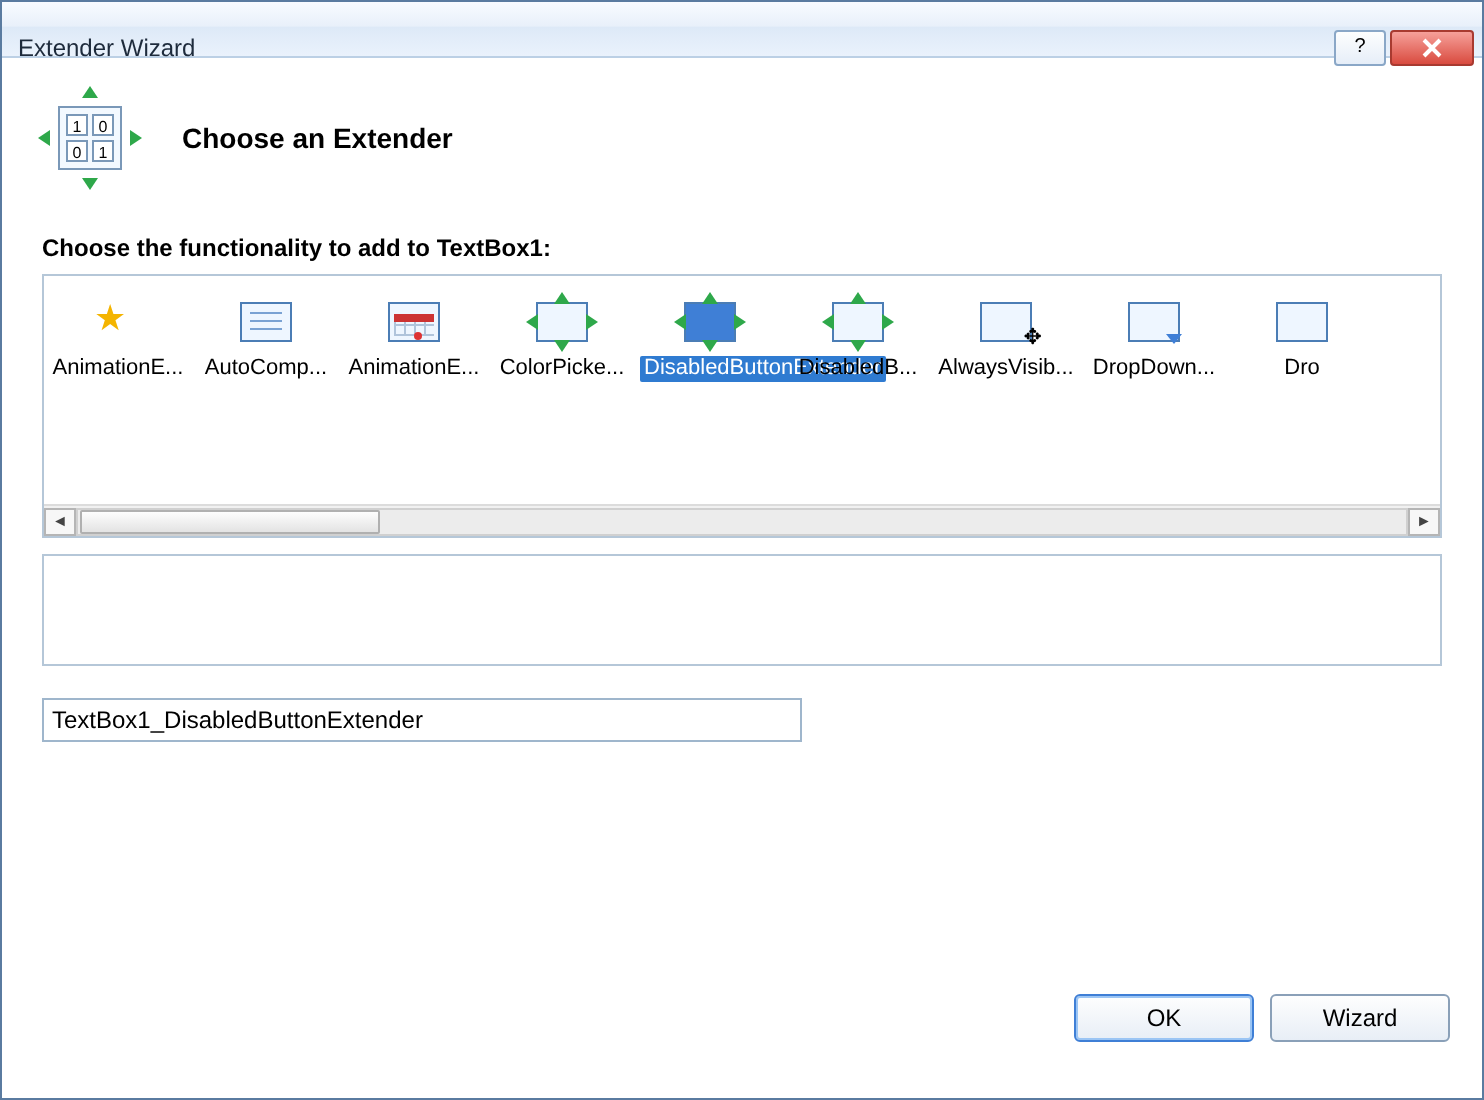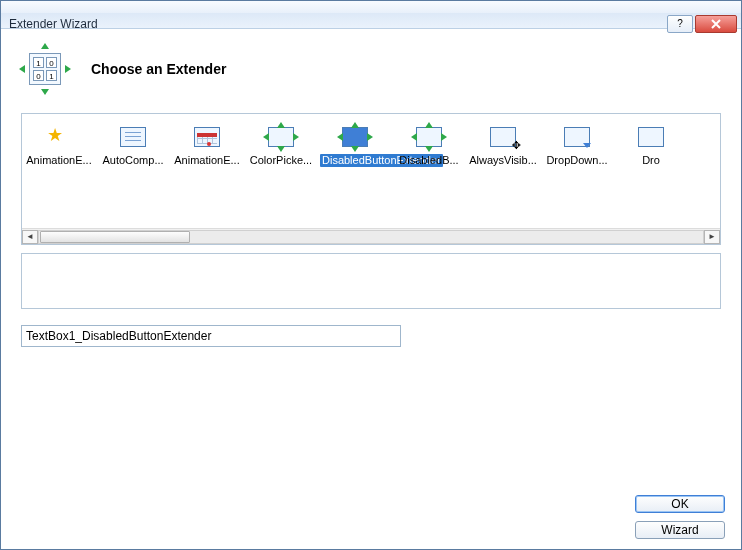--- a/index.html
+++ b/index.html
@@ -37,21 +37,21 @@
   .cal-grid { position:absolute; left:2px; right:2px; top:5px; bottom:2px; background:
     linear-gradient(#c33 0 4px, transparent 4px),
     repeating-linear-gradient(90deg,#b0c4db 0 1px, transparent 1px 5px),
     repeating-linear-gradient(#b0c4db 0 1px, transparent 1px 5px); }
   .dot-red { position:absolute; width:4px; height:4px; background:#d33; border-radius:50%; left:12px; top:14px;}
   .blue-fill { background:#3f7fd6; }
   .move-cursor { position:absolute; right:-2px; bottom:-2px; font-size:11px; }
   .dd-arrow { position:absolute; right:2px; bottom:2px; width:0;height:0;border-left:4px solid transparent;border-right:4px solid transparent;border-top:5px solid #3f7fd6; }
   .desc-box { border:1px solid #b5c7d8; height:56px; background:#fff; margin-bottom:16px; }
   .id-input { width:380px; height:22px; border:1px solid #9fb6cc; padding:2px 4px; font-family:inherit; font-size:12px; }
-  .footer { height:52px; border-top:0; display:flex; align-items:flex-end; justify-content:flex-end; padding:0 16px 10px 16px; gap:8px; margin-top:auto;flex-direction:column; }
+  .footer { height:52px; border-top:0; display:flex; align-items:flex-start; justify-content:flex-end; padding:0 16px 10px 16px; gap:8px; margin-top:auto; }
   .dlg-btn { width:90px; height:24px; border:1px solid #8aa0b8; background:linear-gradient(to bottom,#fefefe,#e8eef6); border-radius:3px; font-family:inherit; font-size:12px; cursor:default; }
   .dlg-btn.default { border-color:#3f7fd6; box-shadow:0 0 0 1px #9bc5f4 inset; }
   .spacer { height:8px; }
 </style>
 </head>
 <body>
 
 <div class="window">
 
   <div class="titlebar">
@@ -76,20 +76,21 @@
         <div class="arrow up" style="top:-2px;"></div>
         <div class="arrow down" style="bottom:-2px;"></div>
         <div class="arrow left" style="left:-2px;"></div>
         <div class="arrow right" style="right:-2px;"></div>
       </div>
     </div>
     <div class="page-title">Choose an Extender</div>
   </div>
 
   <div class="body">
+    <div class="section-label section-label-bold">Choose the functionality to add to TextBox1:</div>
     <div class="list-frame">
       <div class="list-scroll" id="list-scroll"><div class="item"><div class="icn">
               <div class="star">★</div>
             </div><span class="lbl">AnimationE...</span></div><div class="item"><div class="icn">
               <div class="rect-icon">
                 <div class="lines"></div>
               </div>
             </div><span class="lbl">AutoComp...</span></div><div class="item"><div class="icn">
               <div class="rect-icon">
                 <div class="cal-grid"></div>

